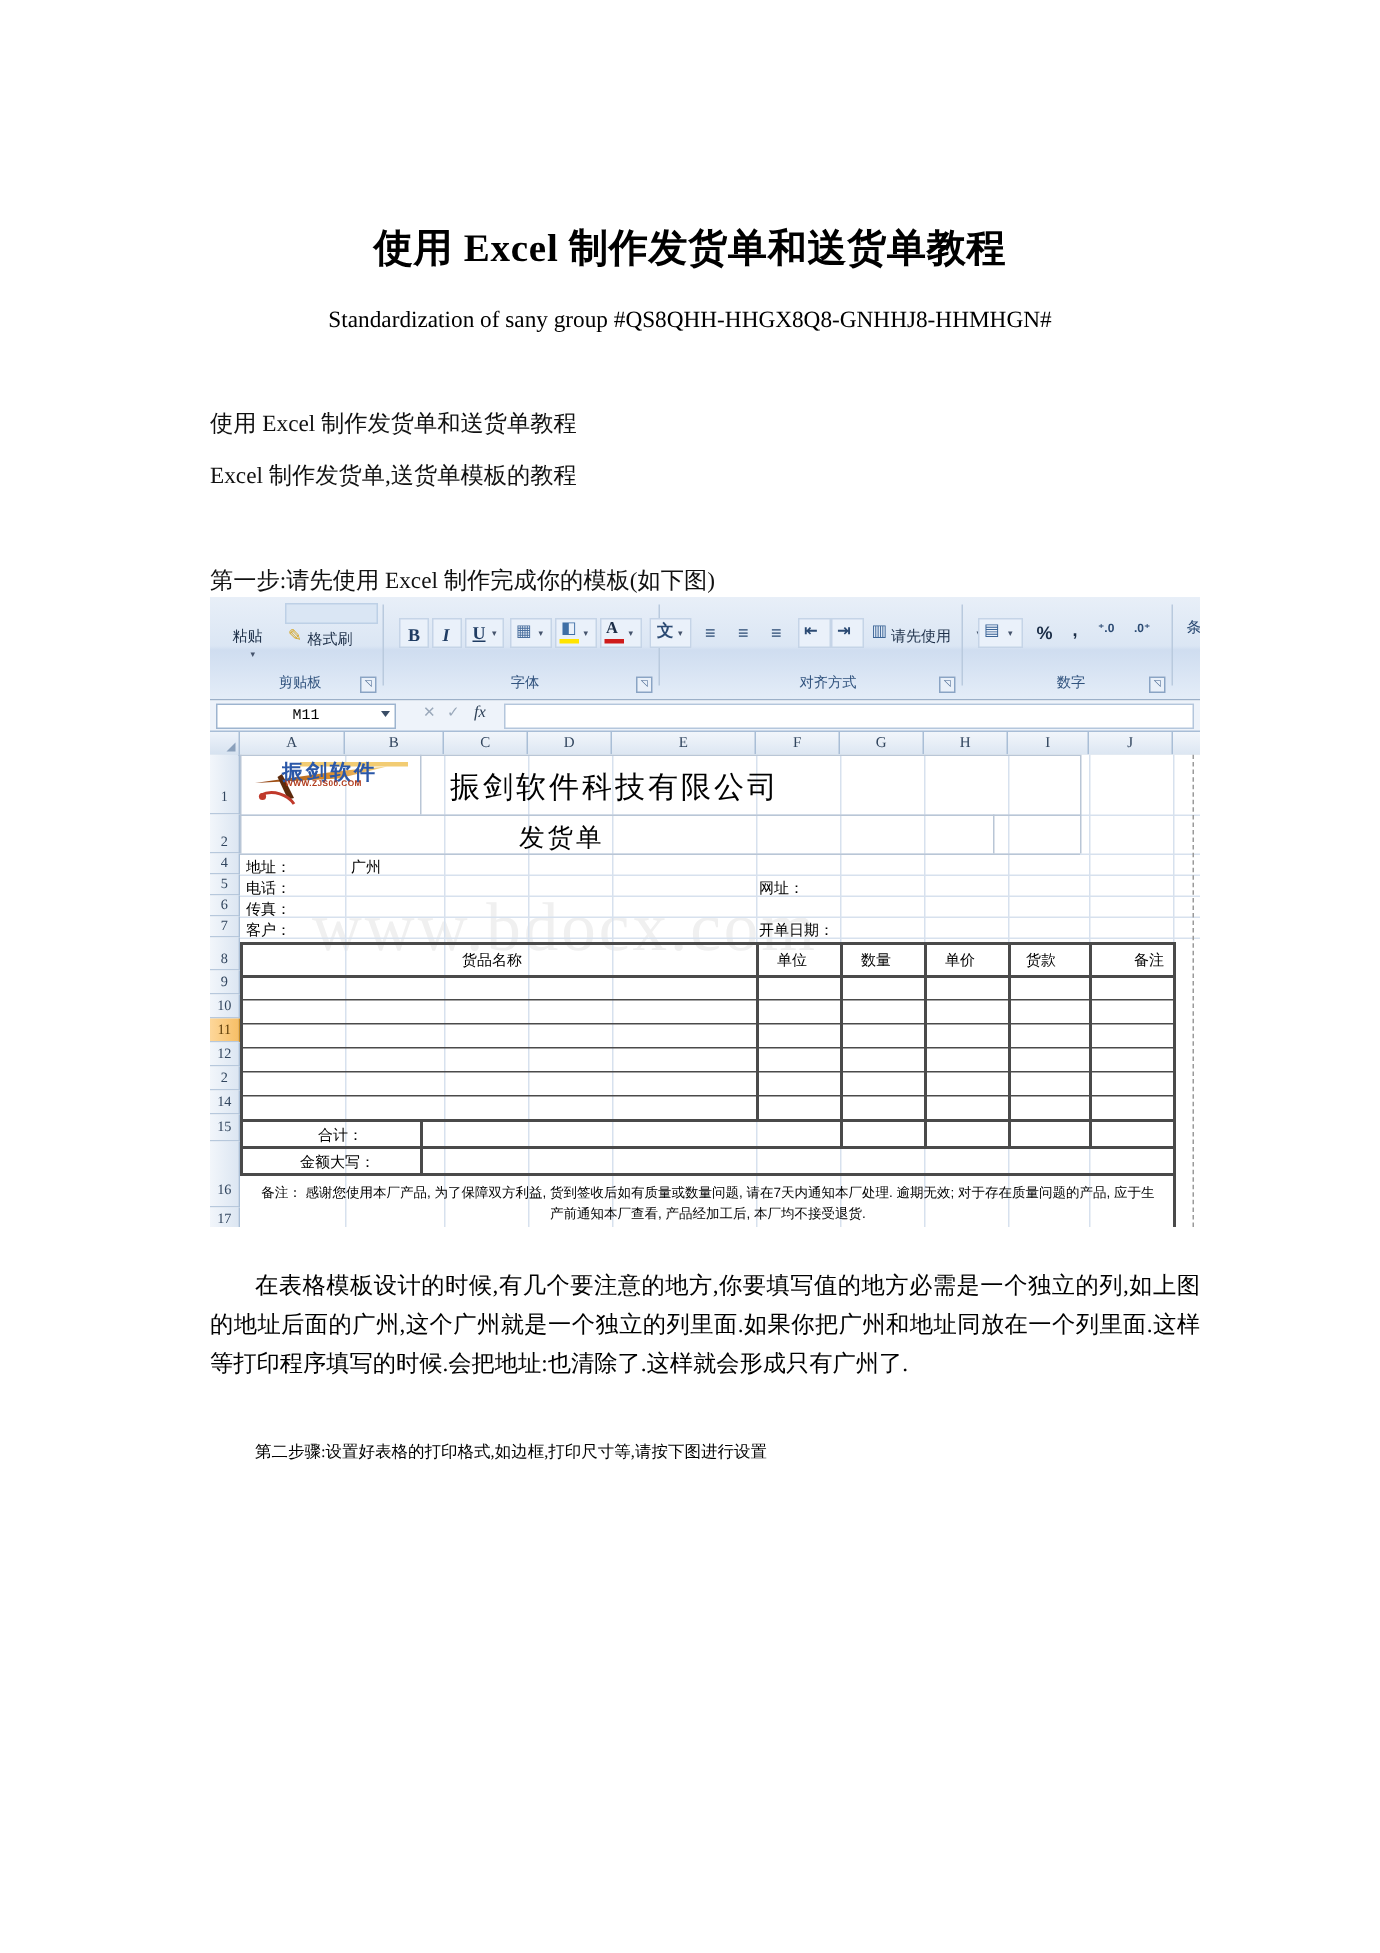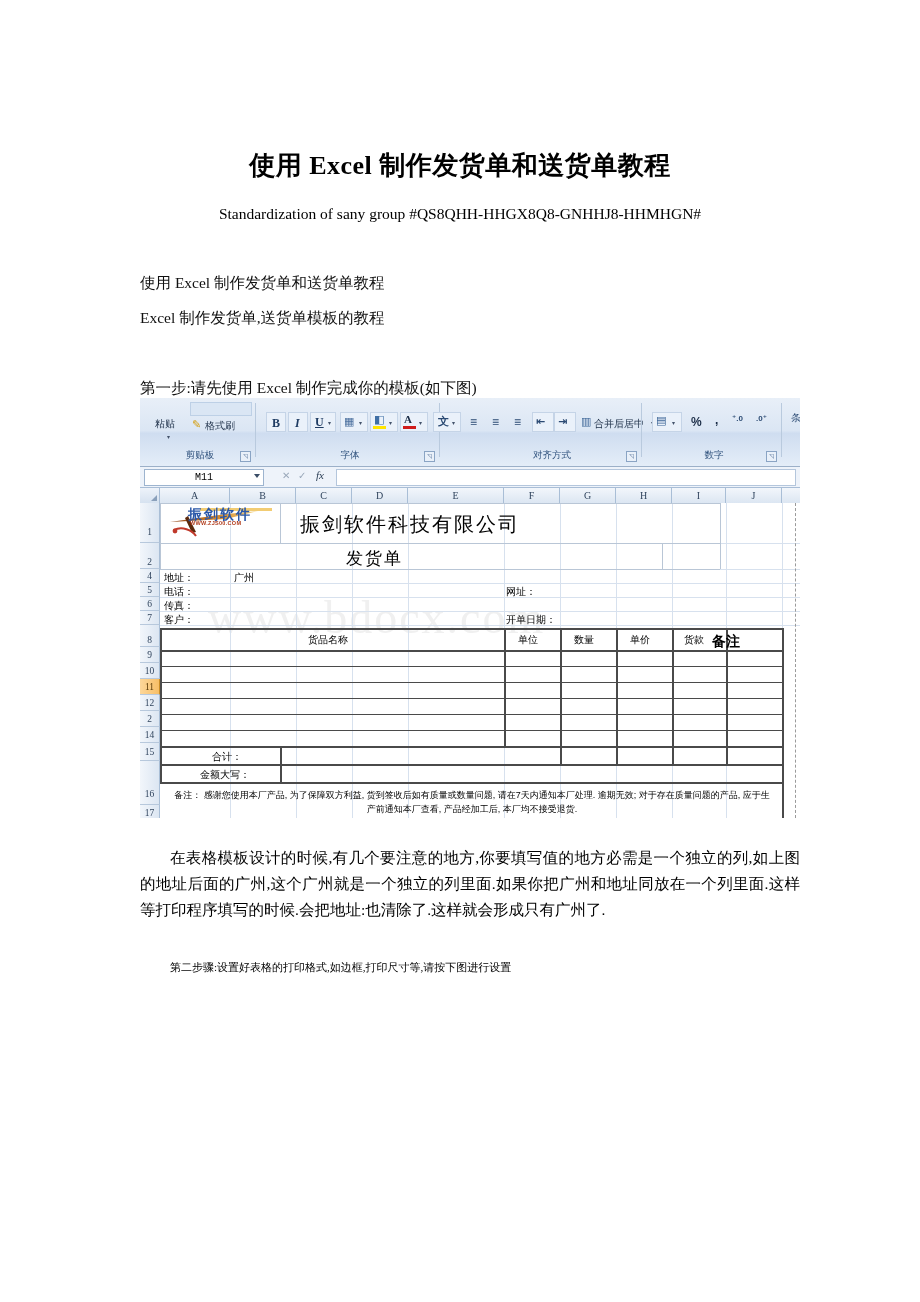--- a/index.html
+++ b/index.html
@@ -400,21 +400,21 @@
           <span class="ricon" style="left:3px;top:3px;font-size:12px;color:#2b4a73;">≡</span>
         </div>
         <div class="btn-box" style="left:70px;top:12px;width:20px;height:18px;border:1px solid #c5d4e7;background:#eaf1fa;">
           <span class="ricon" style="left:3px;top:3px;font-size:11px;color:#2b4a73;">⇤</span>
         </div>
         <div class="btn-box" style="left:92px;top:12px;width:20px;height:18px;border:1px solid #c5d4e7;background:#eaf1fa;">
           <span class="ricon" style="left:3px;top:3px;font-size:11px;color:#2b4a73;">⇥</span>
         </div>
         <div class="btn-box" style="left:118px;top:12px;width:78px;height:18px;">
           <span class="ricon" style="left:0px;top:3px;font-size:11px;color:#3b6496;">▥</span>
-          <span class="rtext" style="left:13px;top:4px;">合并后居中</span>
+          <span class="rtext" style="left:13px;top:4px;">请先使用</span>
           <span class="caret" style="position:absolute;left:70px;top:6px;">▾</span>
         </div>
         <div class="glabel">对齐方式</div>
         <div class="dlauncher">◹</div>
         <div class="sep"></div>
       </div>
 
       <div class="rgroup" style="left:506px;width:136px;">
         <div class="btn-box" style="left:6px;top:12px;width:28px;height:18px;border:1px solid #c5d4e7;background:#eaf1fa;">
           <span class="ricon" style="left:3px;top:2px;font-size:11px;color:#3b6496;">▤</span>
@@ -575,21 +575,21 @@
         <div class="bline" style="left:512px;top:125px;width:1.5px;height:136px;"></div>
         <div class="bline" style="left:566px;top:125px;width:1.5px;height:136px;"></div>
         <div class="bline" style="left:622px;top:125px;width:1.5px;height:198px;"></div>
         <div class="bline" style="left:120px;top:243px;width:1.5px;height:36px;"></div>
 
         <div class="cell-txt" style="left:148px;top:130px;font-size:10px;">货品名称</div>
         <div class="cell-txt" style="left:358px;top:130px;font-size:10px;">单位</div>
         <div class="cell-txt" style="left:414px;top:130px;font-size:10px;">数量</div>
         <div class="cell-txt" style="left:470px;top:130px;font-size:10px;">单价</div>
         <div class="cell-txt" style="left:524px;top:130px;font-size:10px;">货款</div>
-        <div class="cell-txt" style="left:552px;top:130px;font-size:14px;font-weight:bold;">备注</div>
+        <div class="cell-txt" style="left:596px;top:130px;font-size:10px;">备注</div>
 
         <div class="cell-txt" style="left:52px;top:247px;font-size:10px;">合计：</div>
         <div class="cell-txt" style="left:40px;top:265px;font-size:10px;">金额大写：</div>
 
         <div class="cell-txt" style="left:12px;top:285px;width:600px;font-size:9px;line-height:14px;white-space:normal;text-align:center;">备注： 感谢您使用本厂产品, 为了保障双方利益, 货到签收后如有质量或数量问题, 请在7天内通知本厂处理. 逾期无效; 对于存在质量问题的产品, 应于生产前通知本厂查看, 产品经加工后, 本厂均不接受退货.</div>
 
         <div class="dashed-right"></div>
       </div>
     </div>
   </div>

